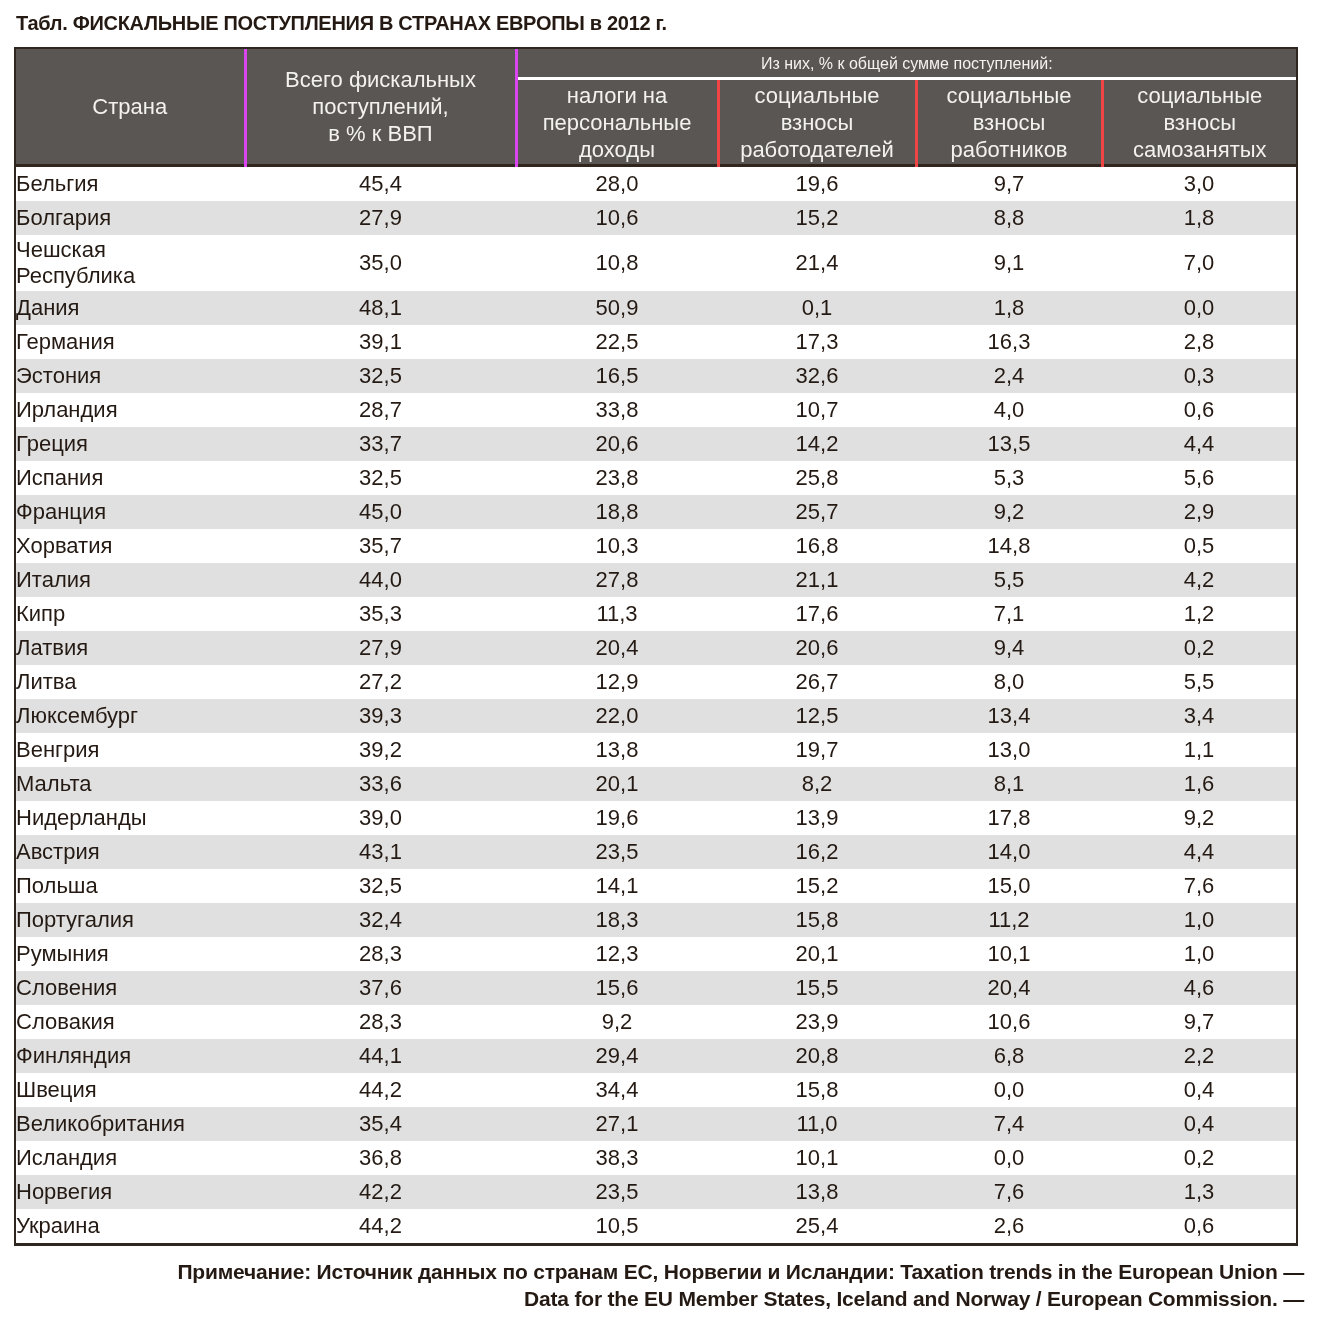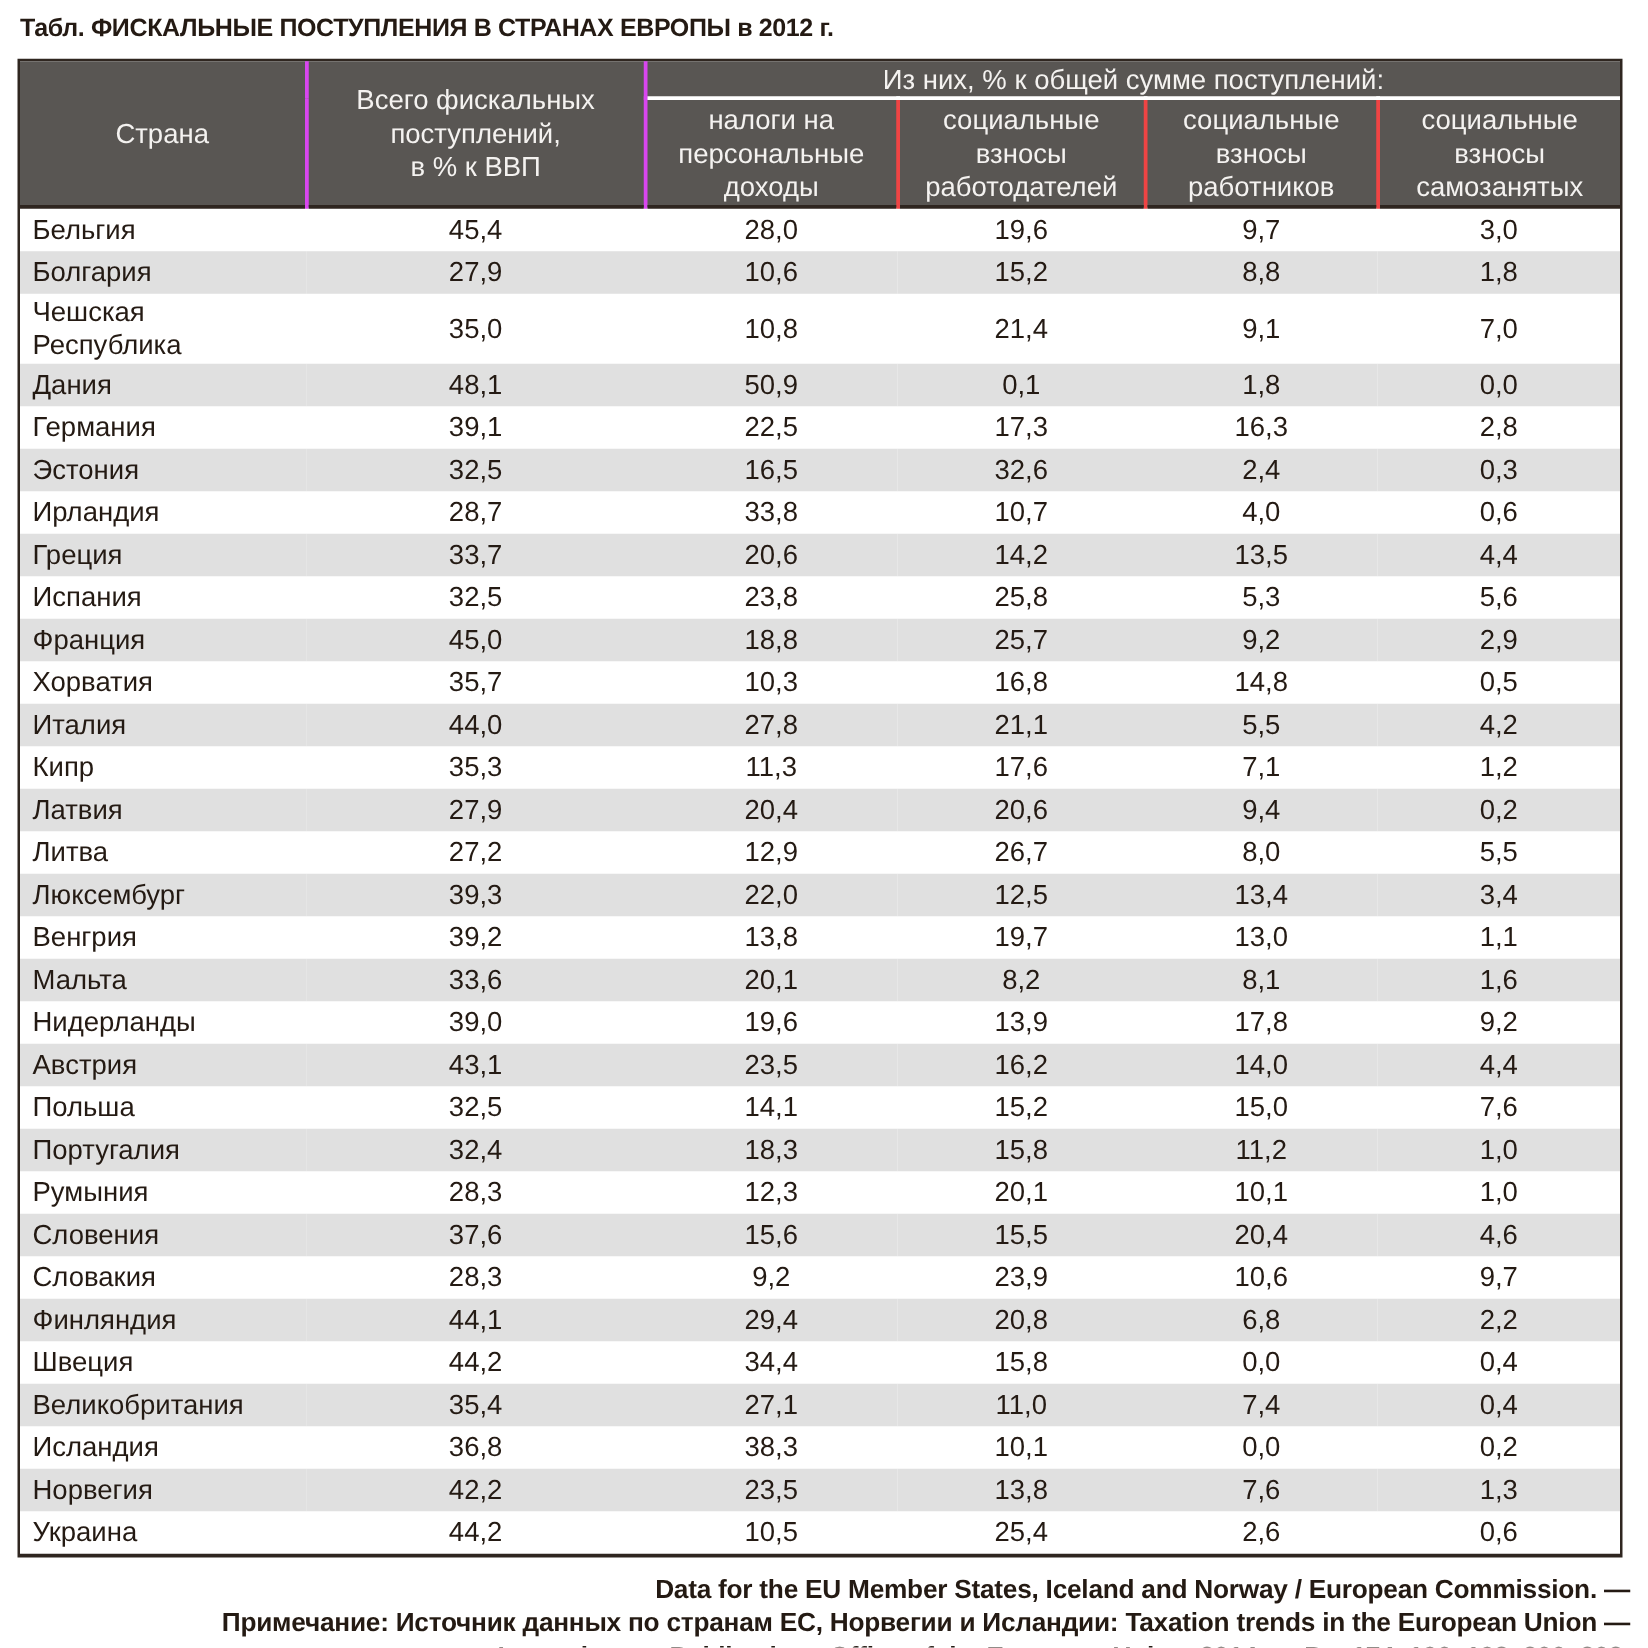--- a/index.html
+++ b/index.html
@@ -46,36 +46,35 @@
     font-weight: normal;
     font-size: 22px;
     vertical-align: middle;
     text-align: center;
     padding: 0;
     line-height: 27px;
     white-space: pre-line;
     border: none;
   }
   th.h-country, th.h-total { border-right: 3px solid #d946ef; }
-  th.h-group  { height: 28px; border-bottom: 3px solid #ffffff; font-size: 22px; }
+  th.h-group  { height: 28px; border-bottom: 3px solid #ffffff; font-size: 16px; }
   th.h-sub    { height: 84px; }
   th.h-sub:not(:last-child) { border-right: 3px solid #ef4444; }
   tbody td {
     font-size: 22px;
     line-height: 26px;
     height: 30px;
     padding: 2px 0;
     vertical-align: middle;
     border: none;
   }
   tbody tr:first-child td { border-top: 3px solid #2f2620; }
   tbody tr:nth-child(even) { background: #e0e0e0; }
   td.country {
     text-align: left;
-    padding-left: 10px;
     white-space: pre-line;
   }
   td.num { text-align: center; }
   .footnote {
     margin: 12px 14px 0 0;
     text-align: right;
     font-weight: bold;
     font-size: 21px;
     line-height: 27px;
     letter-spacing: -0.2px;
@@ -370,19 +369,19 @@
             <td class="num">10,5</td>
             <td class="num">25,4</td>
             <td class="num">2,6</td>
             <td class="num">0,6</td>
           </tr>
         </tbody>
     </table>
   </div>
 
   <div class="footnote">
+    <div>Примечание: Источник данных по странам ЕС, Норвегии и Исландии: Taxation trends in the European Union —</div>
     <div>Data for the EU Member States, Iceland and Norway / European Commission. —</div>
-    <div>Примечание: Источник данных по странам ЕС, Норвегии и Исландии: Taxation trends in the European Union —</div>
     <div>Luxembourg: Publications Office of the European Union, 2014. — Pp. 174, 190, 198, 200, 202.</div>
 
   </div>
 
 </div>
 
 </body></html>

